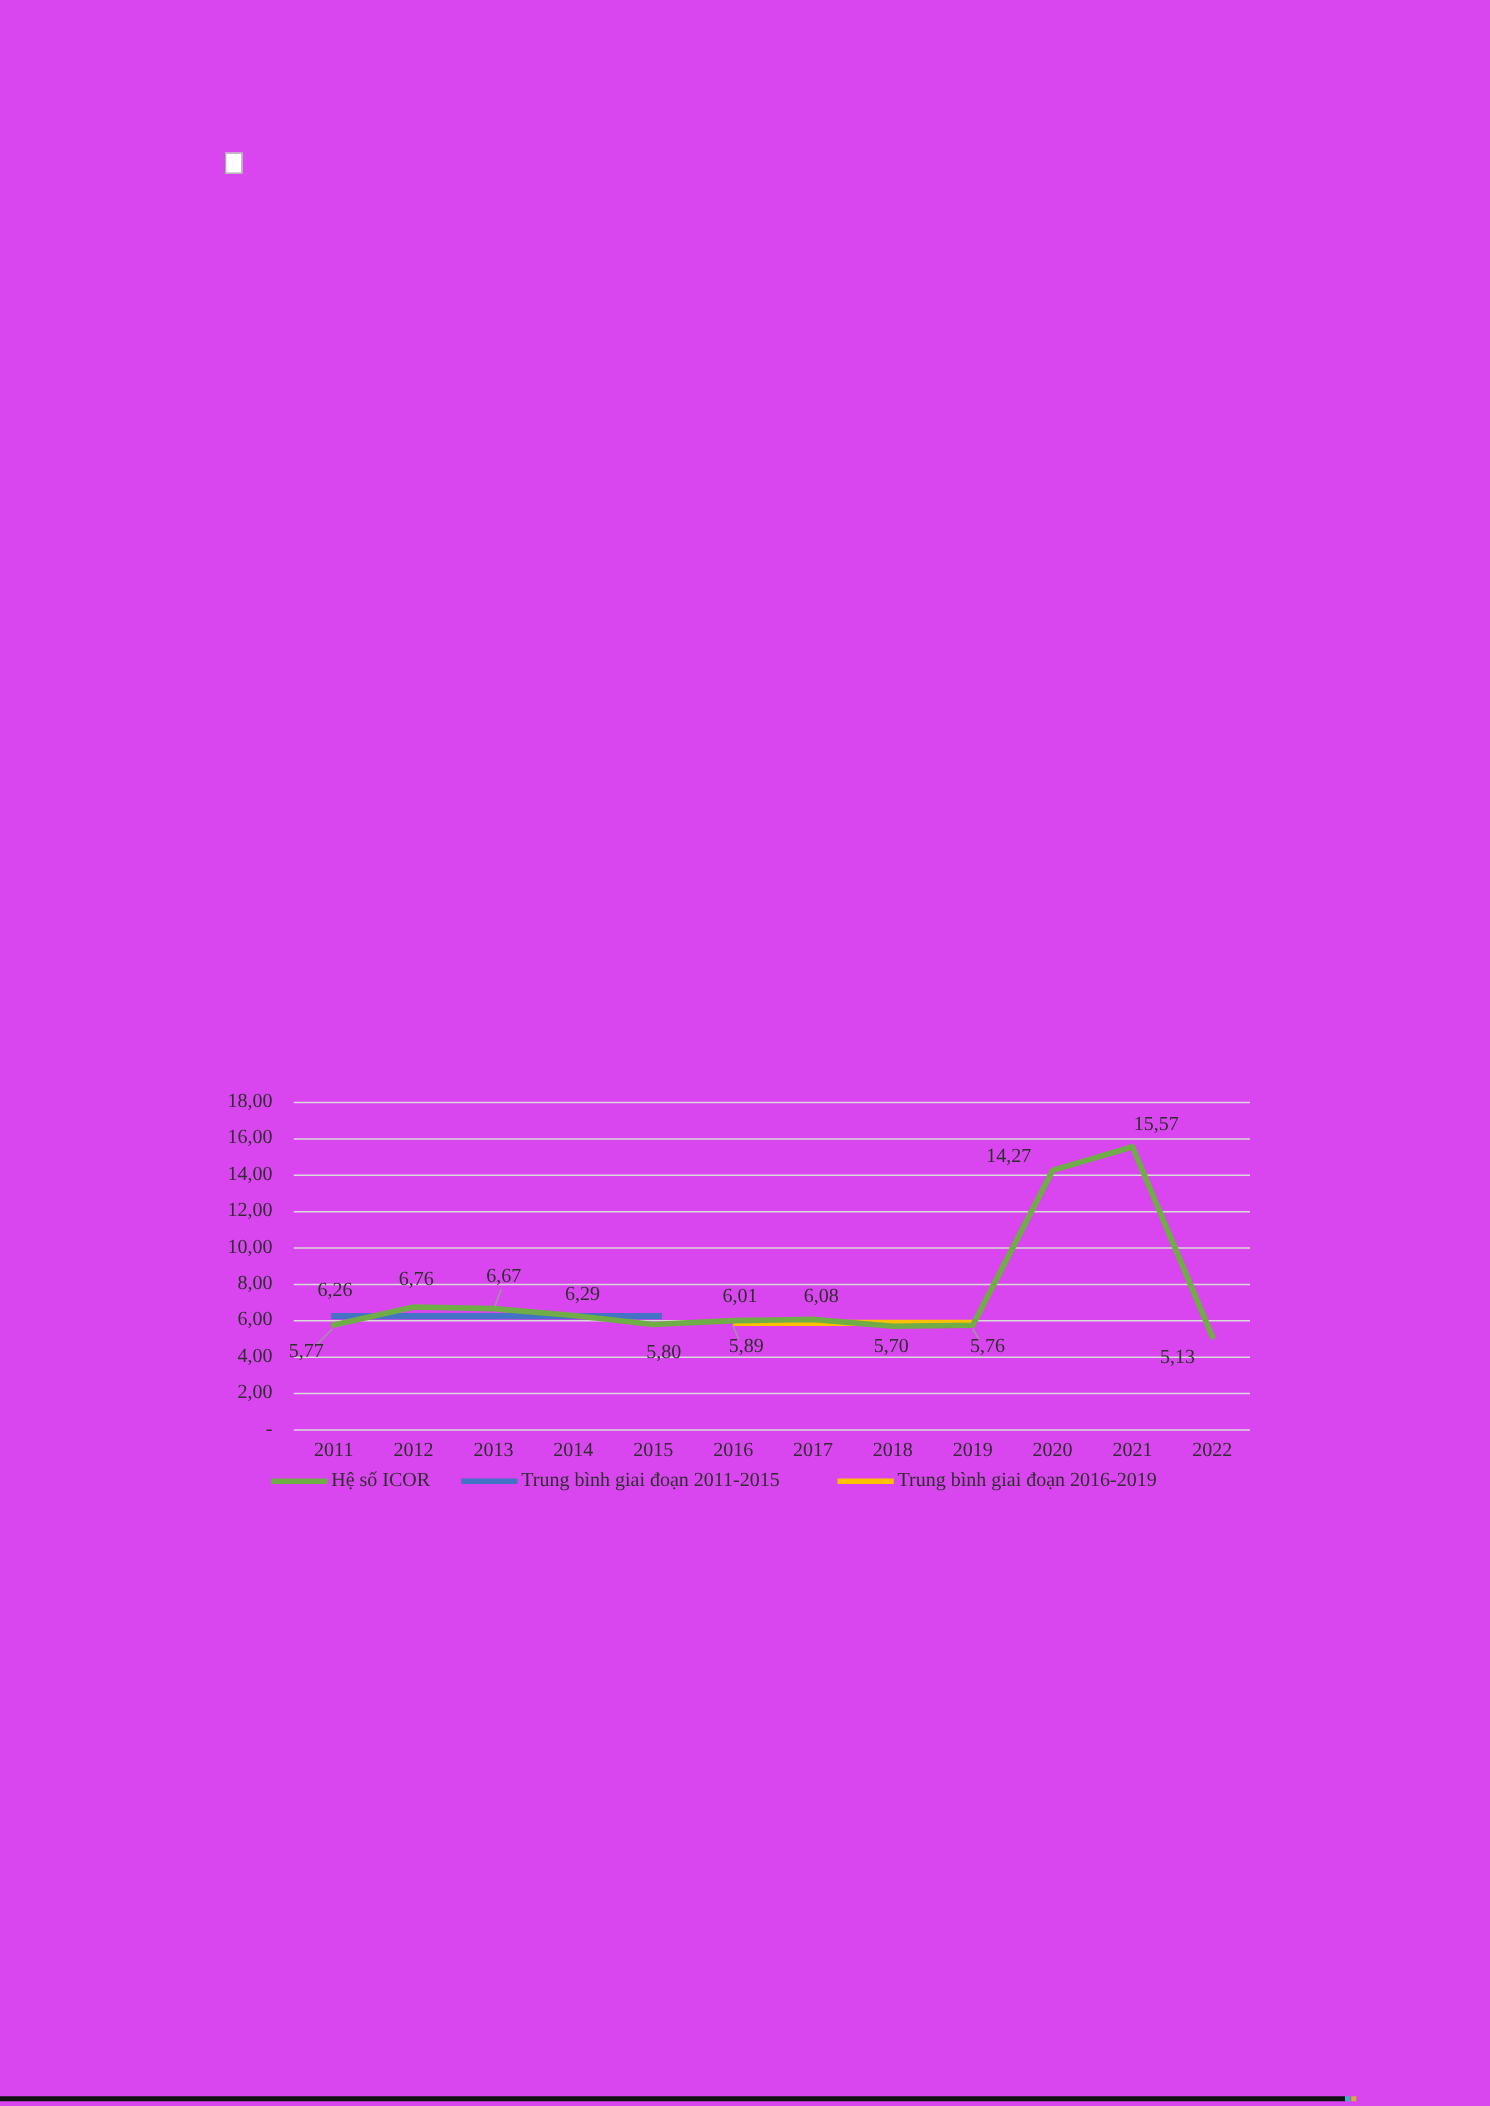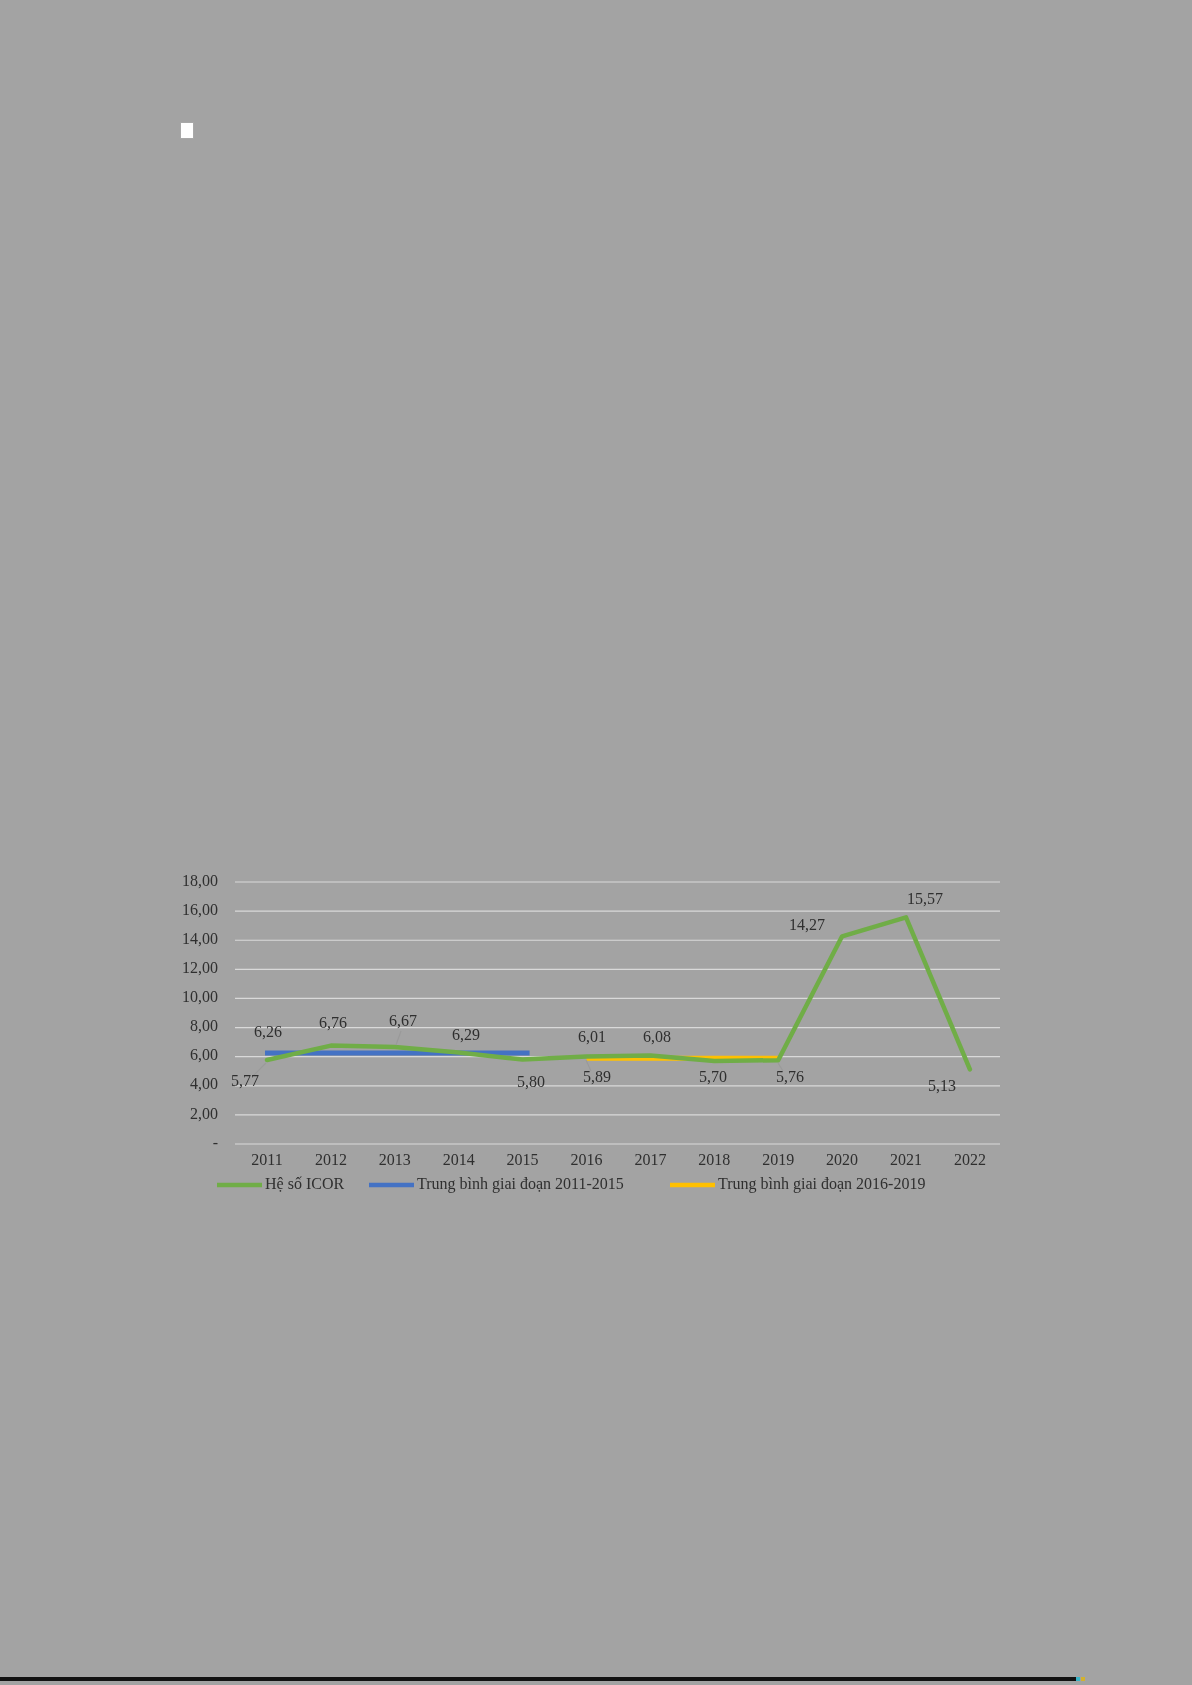--- a/index.html
+++ b/index.html
@@ -1,19 +1,19 @@
 <!DOCTYPE html>
 <html><head>
 <meta charset="utf-8">
 <style>
   html,body{margin:0;padding:0;background:#ffffff;}
   .page{
     position:relative;
     width:1192px;height:1685px;
-    background:#a3a3a3;
+    background:#d946ef;
     overflow:hidden;
     font-family:"Liberation Serif","DejaVu Serif",serif;
   }
   .missing-glyph{
     position:absolute;left:180px;top:122px;
     width:12px;height:15px;
     border:1.5px solid #a8a8a8;
     background:#ffffff;
   }
   .chart-wrap{

